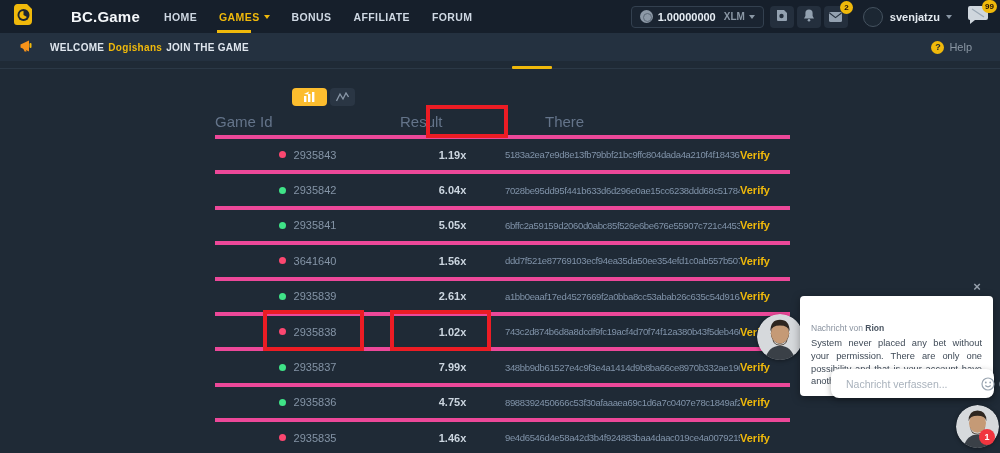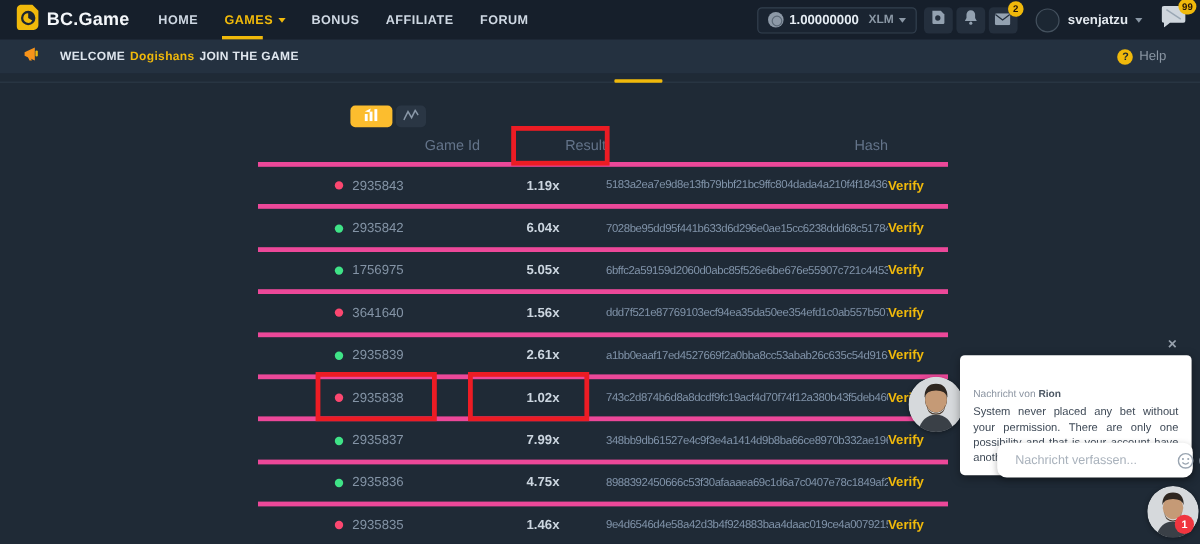--- a/index.html
+++ b/index.html
@@ -3,21 +3,21 @@
 <meta charset="utf-8">
 <style>
   * { margin:0; padding:0; box-sizing:border-box; }
   html,body { width:1000px; height:453px; background:#1f2a36; }
   .screen { position:relative; width:1000px; height:453px; overflow:hidden;
             background:#1f2a36; font-family:"Liberation Sans", sans-serif; }
 
   
   .navbar { position:absolute; top:0; left:0; width:1000px; height:33px;
             background:#161f2b; display:flex; align-items:center; }
-  .logo-wrap { display:flex; align-items:center; margin-left:13px; cursor:pointer; }
+  .logo-wrap { display:flex; align-items:center; margin-left:13px; cursor:pointer;gap:32px; }
   .brand-text { color:#f4f7fa; font-size:15px; font-weight:800; margin-left:6px; letter-spacing:.2px; }
   .nav-items { display:flex; align-items:center; margin-left:24px; height:45px; }
   .nav-item { color:#cfd8e3; font-size:10.5px; font-weight:700; letter-spacing:.4px;
               margin-right:22px; position:relative; height:33px; display:flex; align-items:center; cursor:pointer; }
   .nav-item.active { color:#f0b90b; }
   .nav-item.active .underline { position:absolute; left:-2px; bottom:0; width:34px; height:3px; background:#f0b90b; }
   .caret { width:0; height:0; border-left:3.5px solid transparent; border-right:3.5px solid transparent;
            border-top:4px solid #8a97a5; display:inline-block; margin-left:4px; }
   .nav-item.active .caret { border-top-color:#f0b90b; }
 
@@ -57,21 +57,21 @@
   .toggle-group { position:absolute; top:88px; left:292px; display:flex; }
   .toggle-btn { width:35px; height:18px; border-radius:4px; display:flex; align-items:center;
                 justify-content:center; cursor:pointer; }
   .toggle-btn.on { background:#fcbd2e; }
   .toggle-btn.off { background:#2a3644; width:25px; margin-left:3px; }
 
   
   .table { position:absolute; left:215px; top:107px; width:575px; }
   .thead, .trow { display:grid; grid-template-columns:185px 105px 1fr 50px; align-items:center; }
   .thead { height:28px; }
-  .th { color:#64748a; font-size:12px; font-weight:400; text-align:right; }
+  .th { color:#64748a; font-size:15px; font-weight:400; text-align:left; }
   .th-hash { text-indent:40px; }
   .trow { height:35.4px; border-top:4px solid #ec4899; }
   .c1 { display:flex; align-items:center; justify-content:center; }
   .dot { width:7px; height:7px; border-radius:50%; margin-right:8px; background:#8494a6; }
   .dot[data-status="red"] { background:#fb4770; }
   .dot[data-status="green"] { background:#3fe387; }
   .gid { color:#8494a6; font-size:11px; }
   .c2 { color:#ccd6e0; font-size:11px; font-weight:700; text-align:center; }
   .c3 { color:#8093a9; font-size:9.5px; letter-spacing:-0.35px; white-space:nowrap;
         overflow:hidden; text-align:center; }
@@ -217,21 +217,21 @@
             <path d="M0.5 9 L4 2 L7 7 L10 1 L12.5 5" stroke="#8a98a8" stroke-width="1.3" fill="none"></path>
           </svg>
       </span>
     </div>
   </div>
 
   <div class="table">
     <div class="thead">
       <div class="th">Game Id</div>
       <div class="th">Result</div>
-      <div class="th th-hash">Hash</div>
+      <div class="th th-hash">There</div>
       <div class="th"></div>
     </div>
 
     <div class="trow">
       <div class="c1">
           <span class="dot" data-status="red"></span>
           <span class="gid">2935843</span>
         </div>
       <div class="c2">1.19x</div>
       <div class="c3">5183a2ea7e9d8e13fb79bbf21bc9ffc804dada4a210f4f18436c5</div>
@@ -242,21 +242,21 @@
           <span class="dot" data-status="green"></span>
           <span class="gid">2935842</span>
         </div>
       <div class="c2">6.04x</div>
       <div class="c3">7028be95dd95f441b633d6d296e0ae15cc6238ddd68c5178439</div>
       <div class="c4">Verify</div>
     </div>
     <div class="trow">
       <div class="c1">
           <span class="dot" data-status="green"></span>
-          <span class="gid">1756975</span>
+          <span class="gid">2935841</span>
         </div>
       <div class="c2">5.05x</div>
       <div class="c3">6bffc2a59159d2060d0abc85f526e6be676e55907c721c44537f9</div>
       <div class="c4">Verify</div>
     </div>
     <div class="trow">
       <div class="c1">
           <span class="dot" data-status="red"></span>
           <span class="gid">3641640</span>
         </div>

